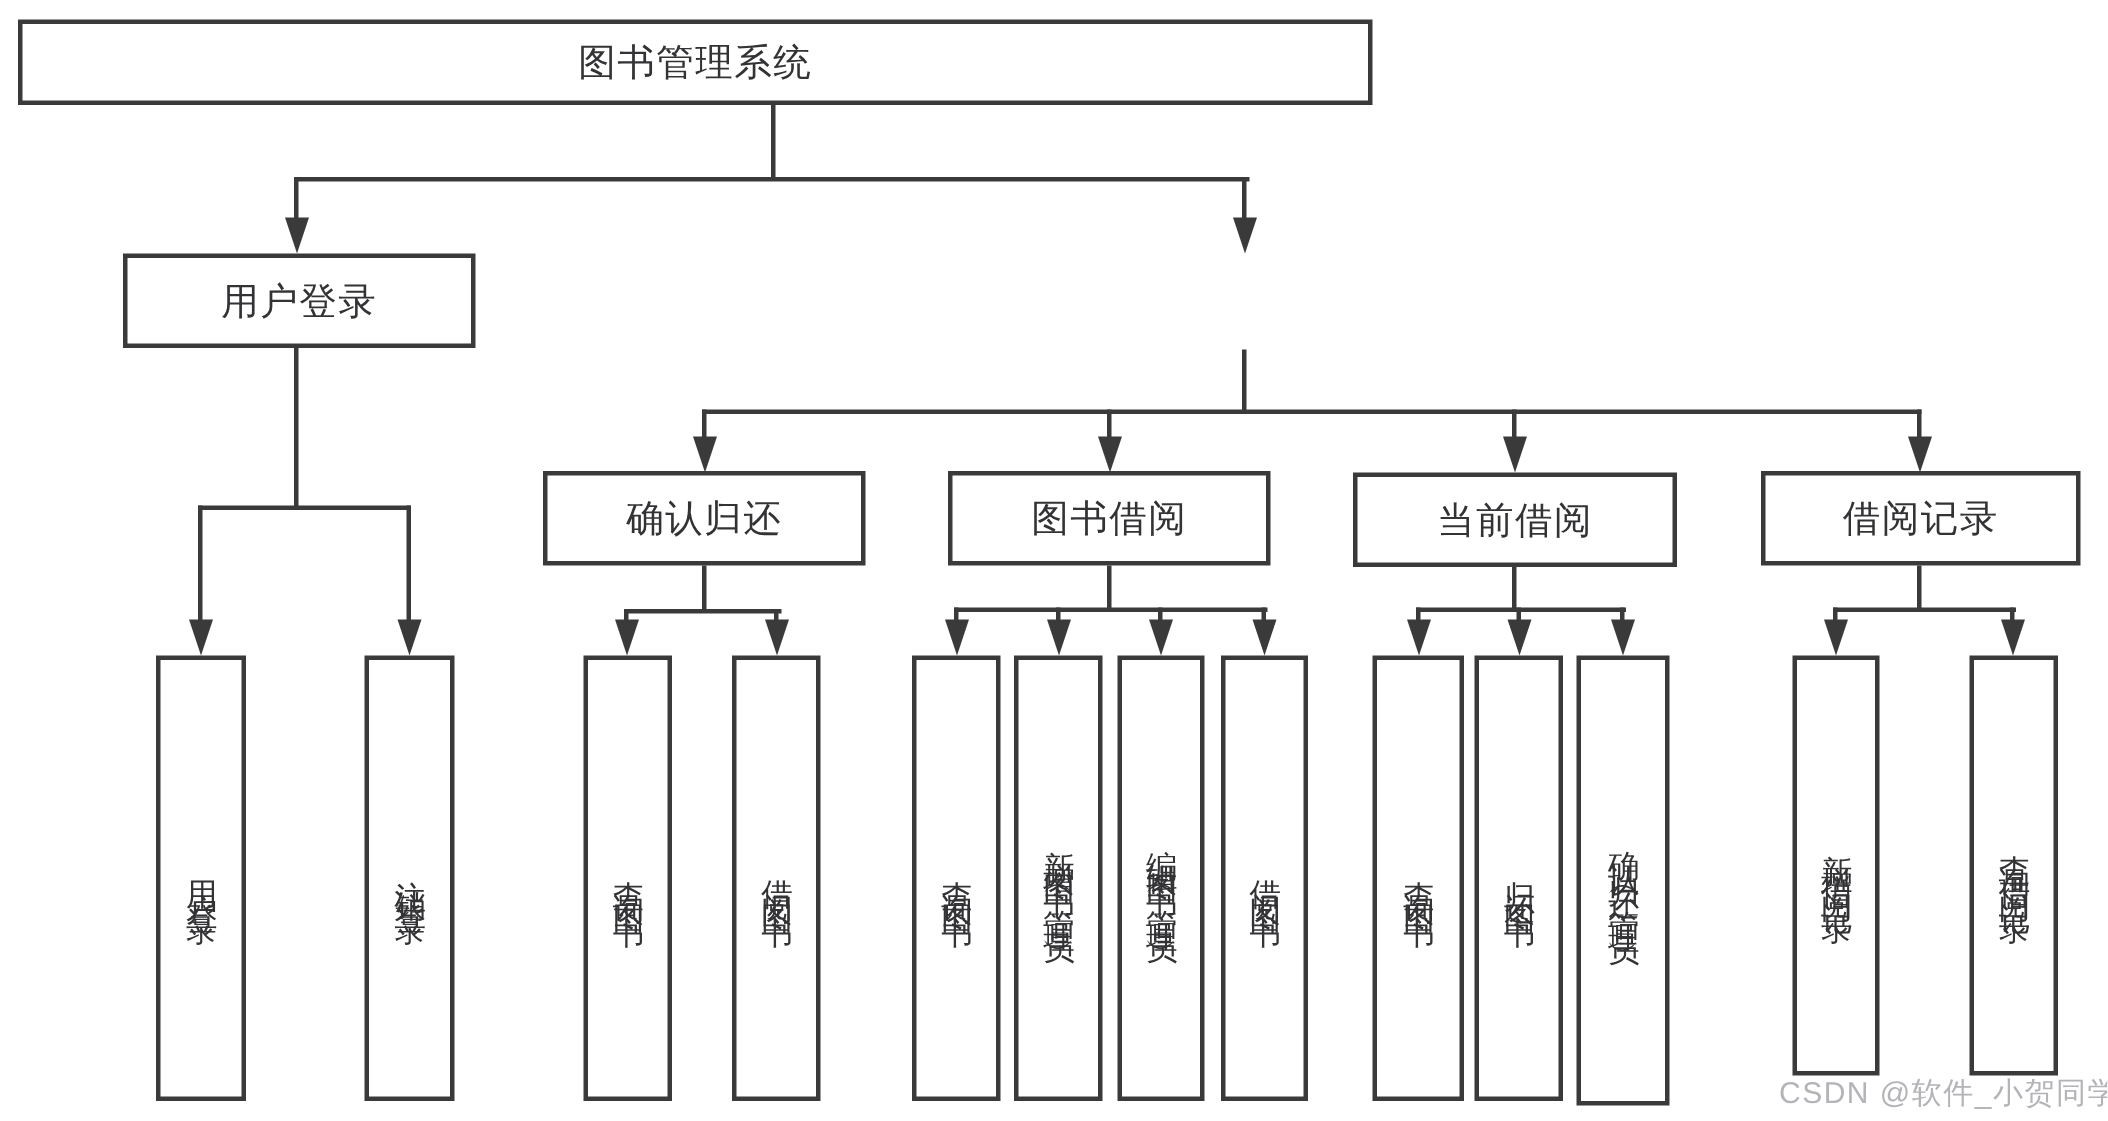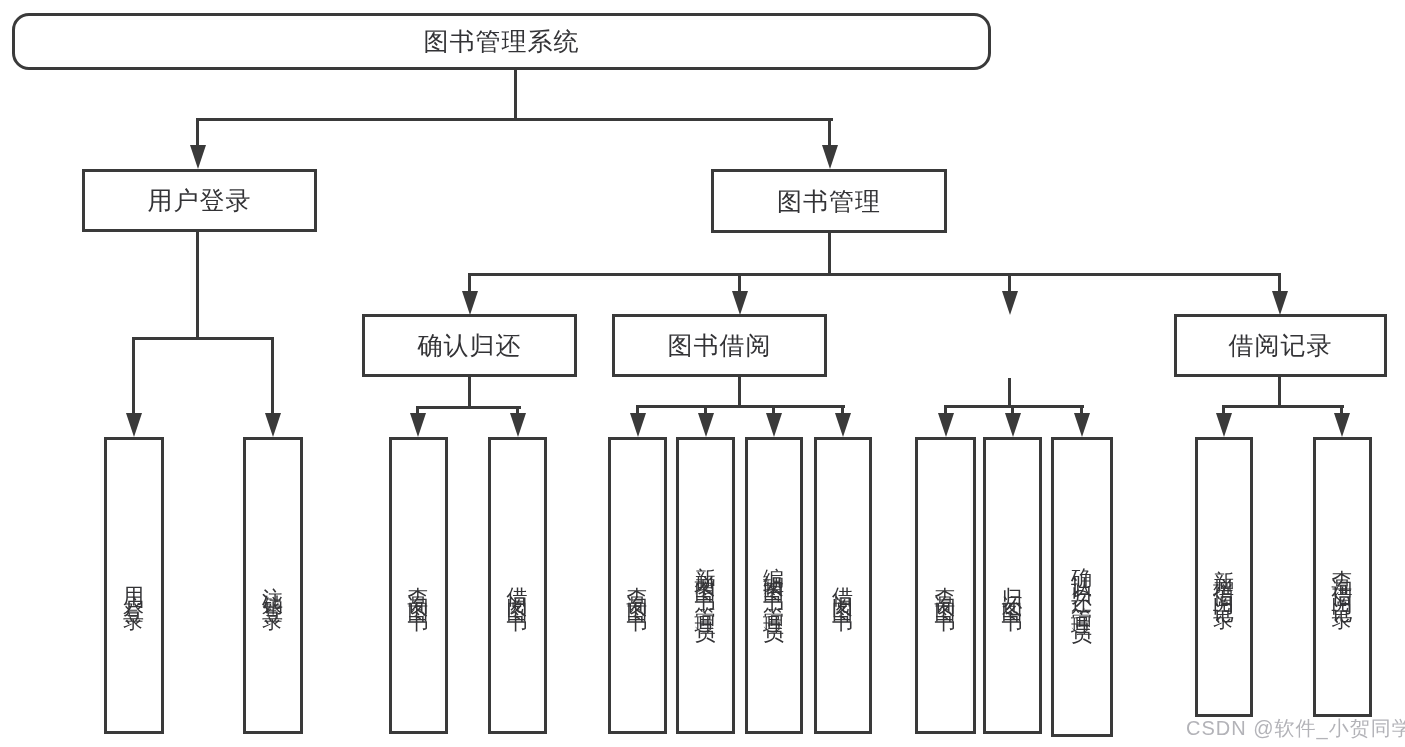--- a/index.html
+++ b/index.html
@@ -77,36 +77,36 @@
     color: #b3b3b8;
     letter-spacing: 1px;
     white-space: nowrap;
   }
 </style>
 </head>
 <body>
 
 <div class="canvas">
 
-  <div class="hbox" style="left:12px; top:13px; width:979px; height:57px;border-radius:17px;">
+  <div class="hbox" style="left:12px; top:13px; width:903px; height:57px;">
     <span>图书管理系统</span>
   </div>
 
   <div class="hbox" style="left:82px; top:169px; width:235px; height:63px;">
     <span>用户登录</span>
   </div>
-  <div class="hbox" style="left:711px; top:169px; width:236px; height:64px;">
-    <span>图书管理</span>
-  </div>
 
   <div class="hbox" style="left:362px; top:314px; width:215px; height:63px;">
     <span>确认归还</span>
   </div>
-  <div class="hbox" style="left:612px; top:314px; width:215px; height:63px;">
+  <div class="hbox" style="left:632px; top:314px; width:215px; height:63px;">
     <span>图书借阅</span>
+  </div>
+  <div class="hbox" style="left:902px; top:315px; width:216px; height:63px;">
+    <span>当前借阅</span>
   </div>
   <div class="hbox" style="left:1174px; top:314px; width:213px; height:63px;">
     <span>借阅记录</span>
   </div>
 
   <div class="vbox" style="left:104px; top:437px; width:60px; height:297px;">
     <span>用户登录</span>
   </div>
   <div class="vbox" style="left:243px; top:437px; width:60px; height:297px;">
     <span>注销登录</span>

